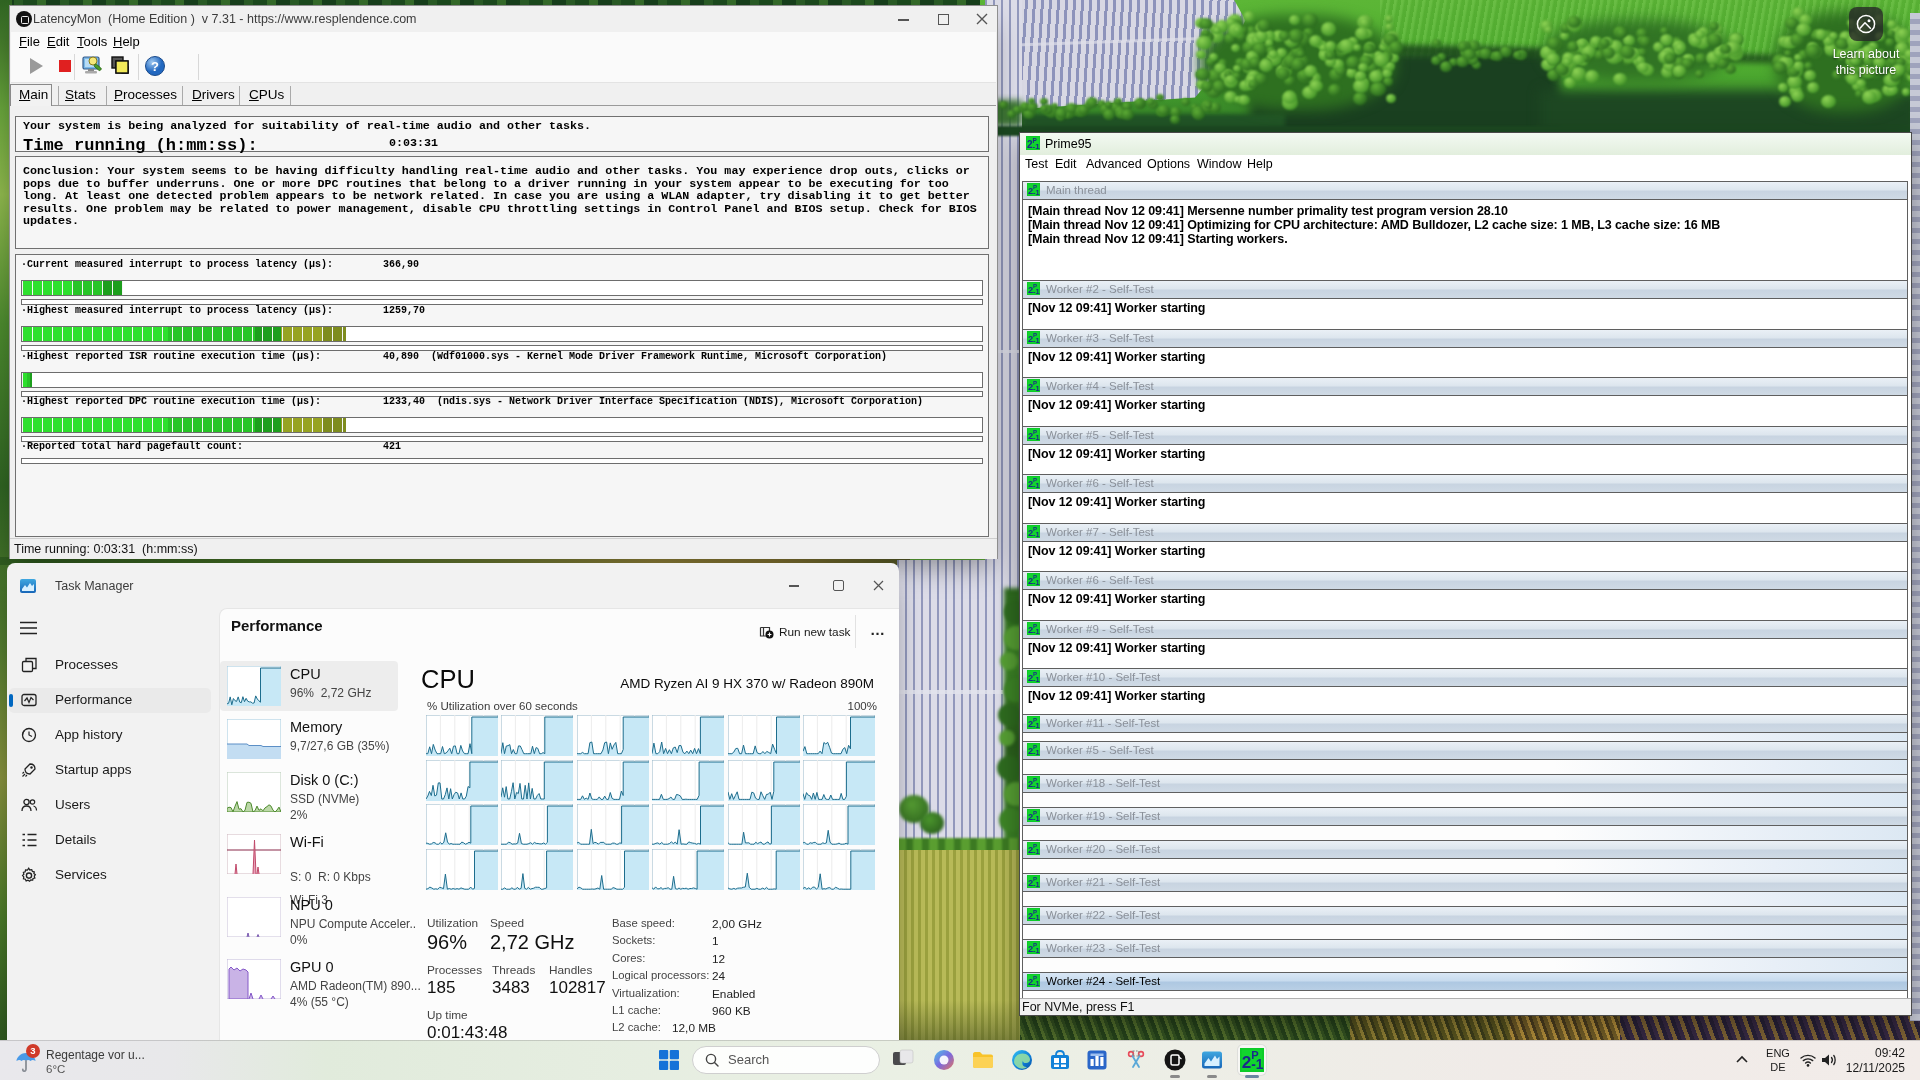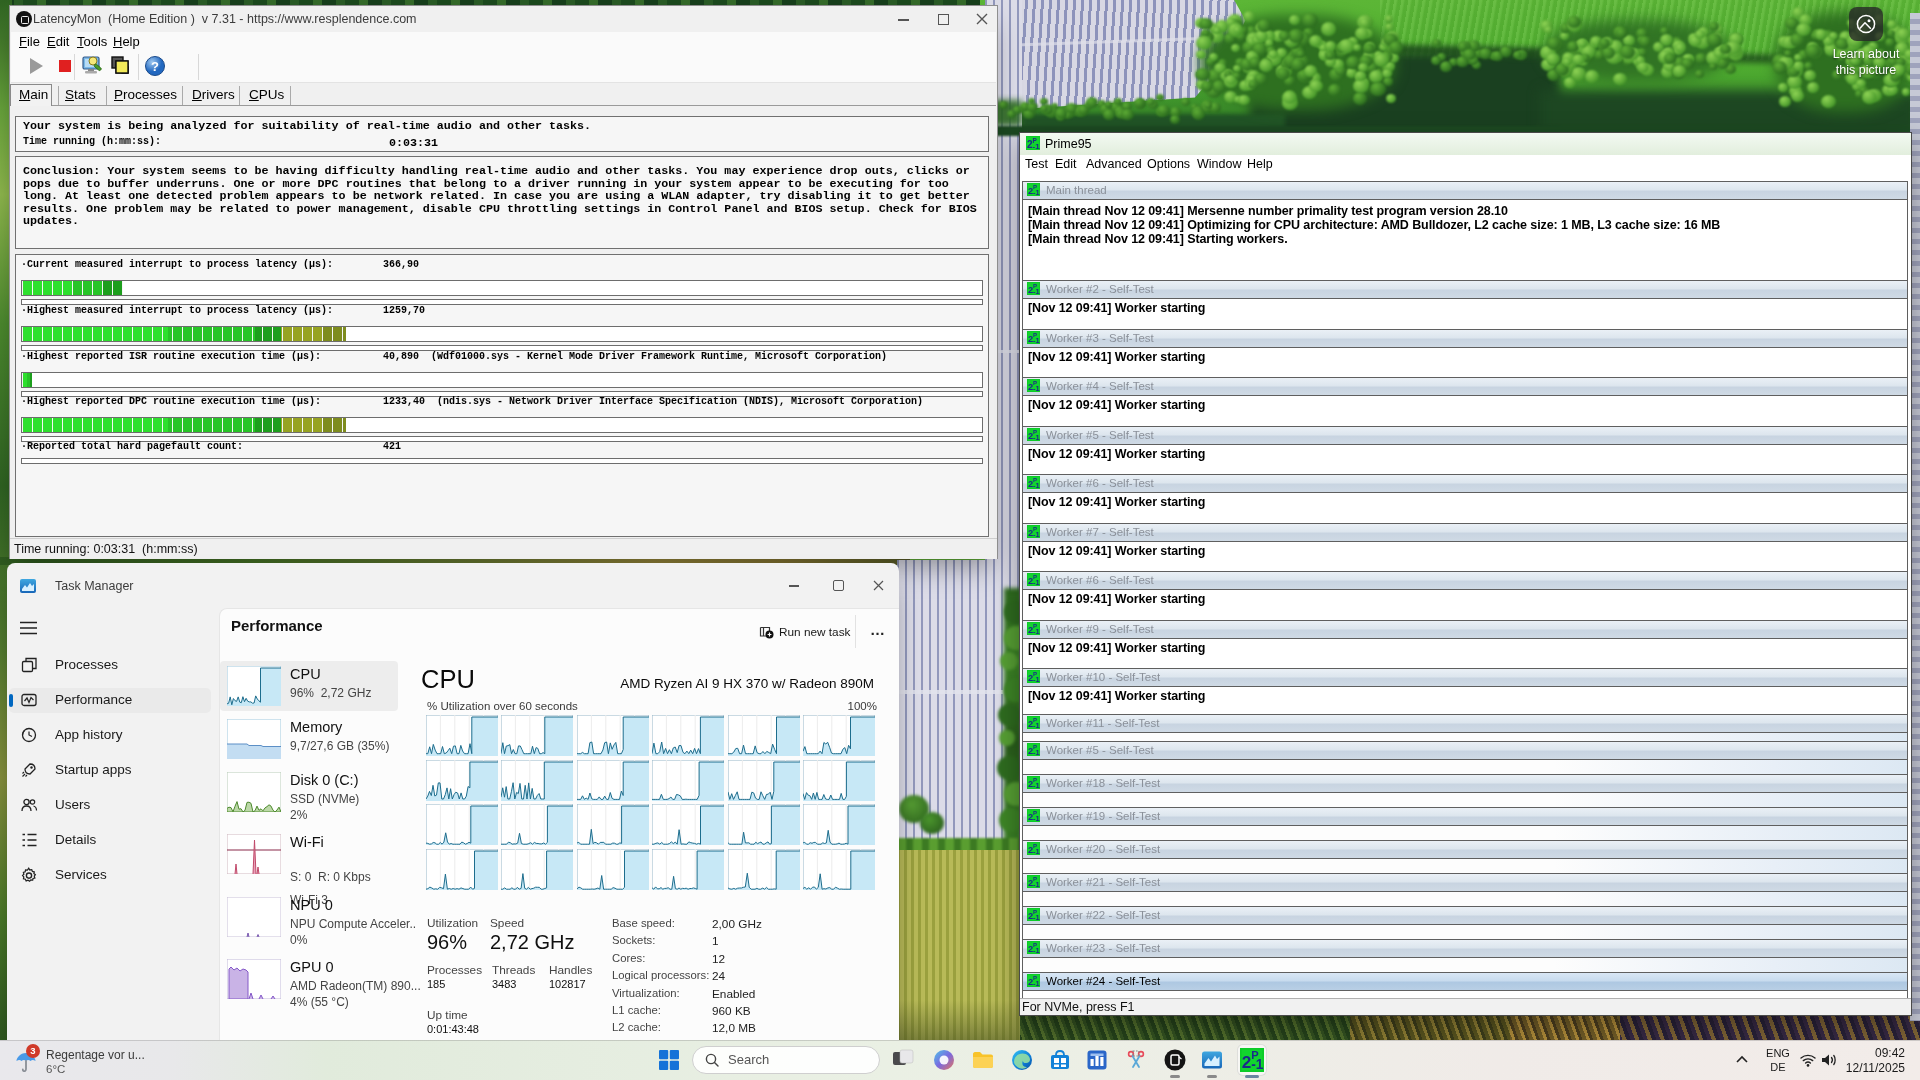--- a/index.html
+++ b/index.html
@@ -15,21 +15,21 @@
 #tbar{left:0;top:1040px;width:1920px;height:40px;
  background:linear-gradient(90deg,#e9e8ec 0%,#e8e8ea 9%,#e1ebdc 17%,#e5ede0 30%,#eaf0e4 46%,#edeee6 62%,#f0ebe8 78%,#f2ece9 100%);
  border-top:1px solid rgba(110,110,110,.28);box-sizing:border-box}
 .seg{background:repeating-linear-gradient(90deg,rgba(246,246,246,1) 0 1.3px,transparent 1.3px 10px)}
 .bar{background:#fff;border:1px solid #6d6d6d;box-sizing:border-box}
 .wbody{background:#fff;border-left:1px solid #5f5f5f;border-right:1px solid #5f5f5f;box-sizing:border-box;overflow:hidden}
 .p95txt{font-weight:bold;font-size:12.5px;color:#000;white-space:nowrap;letter-spacing:-0.1px}
 .tmlbl{font-size:13.5px;color:#191919}
 .glbl{font-size:11.8px;color:#444}
 .gval{font-size:20px;color:#101010}
-.gval2{font-size:11px;color:#101010}
+.gval2{font-size:17px;color:#101010}
 </style></head><body>
 <div class="a" style="left:0;top:0;width:1920px;height:1080px;background:linear-gradient(100deg,#4d8f2c,#63b23a 40%,#58a834)">
     <div class="a" style="left:0;top:0;width:1920px;height:13px;background:repeating-linear-gradient(90deg,#173f1c 0 14px,#2a5c26 14px 23px,#1c4a1e 23px 37px,#356b2a 37px 46px)"></div>
     <div class="a" style="left:980px;top:0;width:940px;height:136px;background:linear-gradient(180deg,#5cb636 0%,#52b031 45%,#42992c 70%,#2a6e24 100%)"></div>
     <div class="a" style="left:1380px;top:0;width:540px;height:60px;background:repeating-linear-gradient(100deg,rgba(220,255,190,.10) 0 2px,rgba(30,90,20,.07) 4px 7px)"></div>
     <div class="a" style="left:1250px;top:52px;width:310px;height:84px;background:#1a4020;filter:blur(5px)"></div>
     <div class="a" style="left:1540px;top:90px;width:380px;height:46px;background:#1d4722;filter:blur(6px)"></div>
     <div class="a" style="left:1390px;top:52px;width:530px;height:8px;background:#174018;filter:blur(3px);transform:rotate(1.5deg);opacity:.85"></div>
     <div class="a" style="left:985px;top:114px;width:300px;height:24px;background:#215426;filter:blur(2px)"></div>
     <div class="a" style="left:985px;top:0;width:280px;height:112px;background:repeating-linear-gradient(94deg,#8d93bb 0 3px,#d8d8e4 3px 8px);clip-path:polygon(0 0,89% 0,93% 18%,86% 55%,75% 87%,14% 97%,0 88%)"></div>
@@ -612,21 +612,21 @@
 <div class="a" style="left:104px;top:81px;font-size:13.5px;color:#000"><u>P</u>rocesses</div>
 <div class="a" style="left:182px;top:81px;font-size:13.5px;color:#000"><u>D</u>rivers</div>
 <div class="a" style="left:239px;top:81px;font-size:13.5px;color:#000"><u>C</u>PUs</div>
 <div class="a" style="left:48px;top:80px;width:1px;height:19px;background:#aaa"></div>
 <div class="a" style="left:96px;top:80px;width:1px;height:19px;background:#aaa"></div>
 <div class="a" style="left:172px;top:80px;width:1px;height:19px;background:#aaa"></div>
 <div class="a" style="left:229px;top:80px;width:1px;height:19px;background:#aaa"></div>
 <div class="a" style="left:280px;top:80px;width:1px;height:19px;background:#aaa"></div>
 <div class="a" style="left:5px;top:110px;width:974px;height:36px;background:#f6f6f6;border:1px solid #707070;box-sizing:border-box"></div>
 <div class="a mono" style="left:13px;top:113px;font-size:11.7px;white-space:nowrap">Your system is being analyzed for suitability of real-time audio and other tasks.</div>
-<div class="a mono" style="left:13px;top:130px;font-size:10px">Time running (h:mm:ss):</div>
+<div class="a mono" style="left:13px;top:130px;font-size:17px">Time running (h:mm:ss):</div>
 <div class="a mono" style="left:379px;top:130px;font-size:11.7px">0:03:31</div>
 <div class="a" style="left:5px;top:150px;width:974px;height:93px;background:#f6f6f6;border:1px solid #707070;box-sizing:border-box"></div>
       <div class="a mono" style="left:13px;top:158.0px;font-size:11.7px;white-space:nowrap">Conclusion: Your system seems to be having difficulty handling real-time audio and other tasks. You may experience drop outs, clicks or</div>
       <div class="a mono" style="left:13px;top:170.5px;font-size:11.7px;white-space:nowrap">pops due to buffer underruns. One or more DPC routines that belong to a driver running in your system appear to be executing for too</div>
       <div class="a mono" style="left:13px;top:183.0px;font-size:11.7px;white-space:nowrap">long. At least one detected problem appears to be network related. In case you are using a WLAN adapter, try disabling it to get better</div>
       <div class="a mono" style="left:13px;top:195.5px;font-size:11.7px;white-space:nowrap">results. One problem may be related to power management, disable CPU throttling settings in Control Panel and BIOS setup. Check for BIOS</div>
       <div class="a mono" style="left:13px;top:208.0px;font-size:11.7px;white-space:nowrap">updates.</div>
       <div class="a" style="left:5px;top:248px;width:974px;height:283px;background:#f6f6f6;border:1px solid #707070;box-sizing:border-box"></div>
       <div class="a mono" style="left:11px;top:253px;font-size:10px;white-space:nowrap">·Current measured interrupt to process latency (µs):</div>
       <div class="a mono" style="left:373px;top:253px;font-size:10px;white-space:nowrap">366,90</div>
@@ -1231,21 +1231,21 @@
     <div class="a glbl" style="left:712px;top:934px;color:#222">1</div>
     <div class="a" style="font-size:11.3px;color:#444;left:612px;top:952px">Cores:</div>
     <div class="a glbl" style="left:712px;top:952px;color:#222">12</div>
     <div class="a" style="font-size:11.3px;color:#444;left:612px;top:969px">Logical processors:</div>
     <div class="a glbl" style="left:712px;top:969px;color:#222">24</div>
     <div class="a" style="font-size:11.3px;color:#444;left:612px;top:987px">Virtualization:</div>
     <div class="a glbl" style="left:712px;top:987px;color:#222">Enabled</div>
     <div class="a" style="font-size:11.3px;color:#444;left:612px;top:1004px">L1 cache:</div>
     <div class="a glbl" style="left:712px;top:1004px;color:#222">960 KB</div>
     <div class="a" style="font-size:11.3px;color:#444;left:612px;top:1021px">L2 cache:</div>
-    <div class="a glbl" style="left:712px;top:1021px;color:#222">12,0 MB</div>
+    <div class="a glbl" style="left:672px;top:1021px;color:#222">12,0 MB</div>
     <div id="tbar" class="a"></div>
     <svg class="a" style="left:14px;top:1050px" width="24" height="24" viewBox="0 0 24 24">
 <path d="M12 3 C6 3 2.5 8 2.5 11 C4.5 9.5 6 9.5 7.5 11 C9 9.5 10.5 9.5 12 11 C13.5 9.5 15 9.5 16.5 11 C18 9.5 19.5 9.5 21.5 11 C21.5 8 18 3 12 3 Z" fill="#4a9ae8"></path>
 <path d="M12 11 V19 C12 21 10.5 21.5 9.5 21 C8.8 20.6 8.8 19.8 8.8 19.4" fill="none" stroke="#8a8f96" stroke-width="1.8" stroke-linecap="round"></path>
     </svg>
     <div class="a" style="left:26px;top:1044px;width:14px;height:14px;background:#d03a2a;border-radius:50%;color:#fff;font-size:9.5px;text-align:center;line-height:14px;font-weight:bold">3</div>
     <div class="a" style="left:46px;top:1048px;font-size:12px;color:#3a3a3a;white-space:nowrap">Regentage vor u...</div>
     <div class="a" style="left:46px;top:1063px;font-size:11.5px;color:#555">6°C</div>
     <svg class="a" style="left:659px;top:1050px" width="20" height="20" viewBox="0 0 20 20">
 <rect x="0" y="0" width="9.2" height="9.2" rx="1" fill="#1572d8"></rect>

